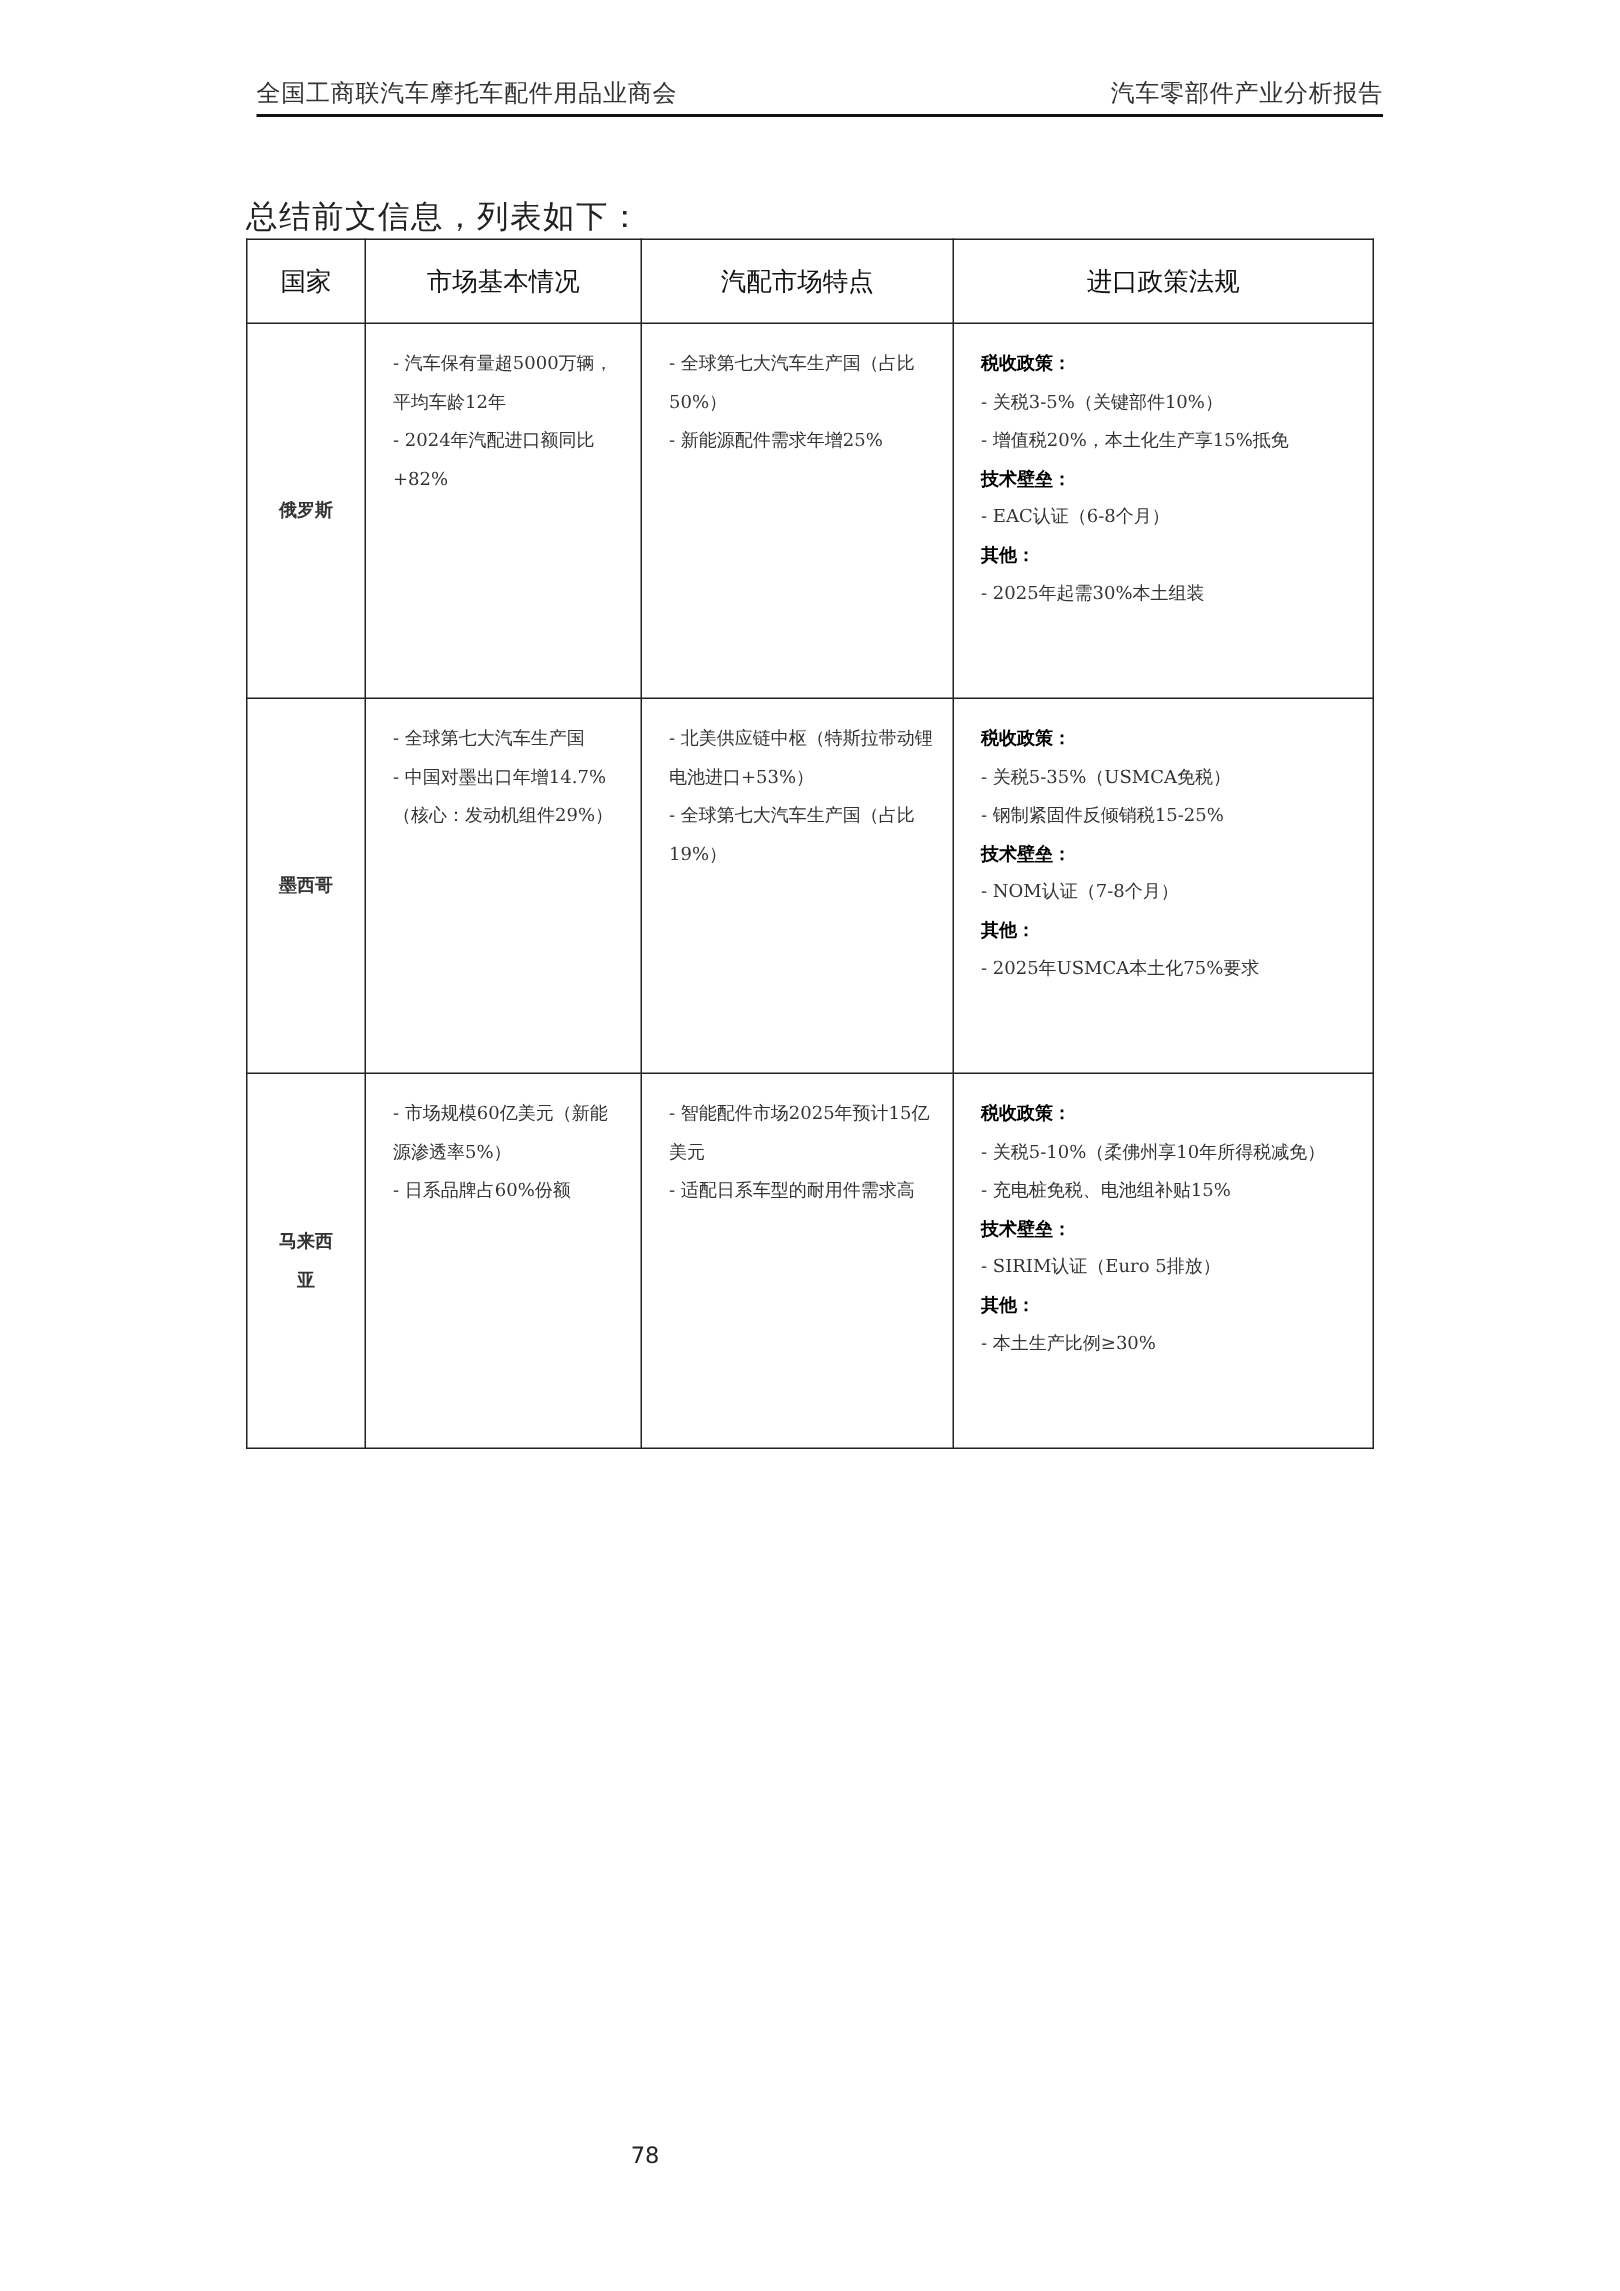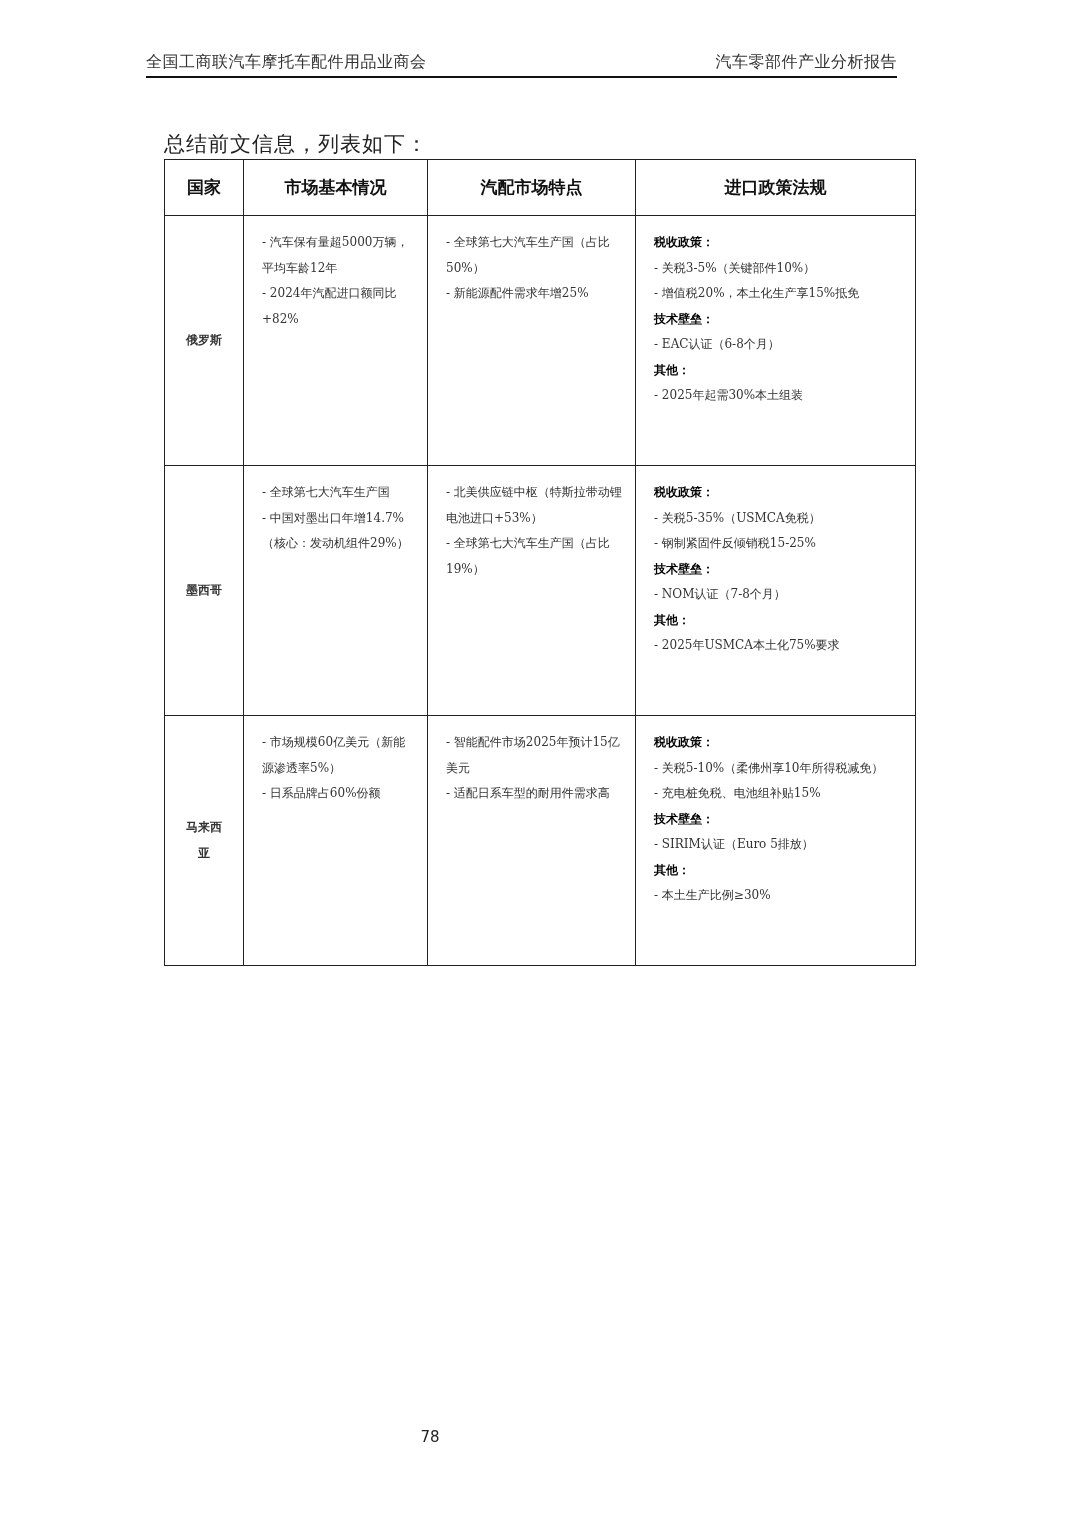--- a/index.html
+++ b/index.html
@@ -1,26 +1,26 @@
 <!DOCTYPE html>
 <html><head>
 <meta charset="utf-8">
 <style>
   html, body { margin: 0; padding: 0; background: #ffffff; }
   body { width: 1080px; height: 1527px; position: relative; overflow: hidden;
          font-family: "DejaVu Serif", "Liberation Serif", serif; color: #1a1a1a; }
-  .header { position: absolute; left: 146px; top: 50px; width: 751px; height: 26px;
+  .header { position: absolute; left: 171px; top: 50px; width: 751px; height: 26px;
             border-bottom: 2px solid #111; font-size: 16px; color: #333; }
   .header .left { position: absolute; left: 0; top: 2px; letter-spacing: 0.5px; }
   .header .right { position: absolute; right: 0; top: 2px; letter-spacing: 0.5px; }
   .intro { position: absolute; left: 164px; top: 130px; font-size: 21px; color: #222; letter-spacing: 1px; }
   table.summary { position: absolute; left: 164px; top: 159px; width: 751px;
                   border-collapse: collapse; table-layout: fixed; }
   table.summary th, table.summary td { border: 1.5px solid #222; vertical-align: top; }
-  table.summary th { height: 53px; font-size: 17px; font-weight: bold; vertical-align: middle;
+  table.summary th { height: 53px; font-size: 17px; font-weight: normal; vertical-align: middle;
                      font-family: "DejaVu Sans", "Liberation Sans", sans-serif; color: #111; }
   table.summary td { height: 229px; padding: 14px 10px 6px 18px; font-size: 12px; line-height: 25.5px; color: #333; }
   td.country { text-align: center; vertical-align: middle !important; padding: 0 !important;
                font-family: "DejaVu Sans", "Liberation Sans", sans-serif; font-weight: bold;
                font-size: 17px; line-height: 29px; color: #111; }
   td.country span { display: block; width: 40px; margin: 0 auto; }
   .line { display: block; }
   .policy-head { display: block; font-weight: bold; color: #000000;
                  font-family: "DejaVu Sans", "Liberation Sans", sans-serif; }
   .page-number { position: absolute; left: 0; width: 860px; top: 1428px; text-align: center;

